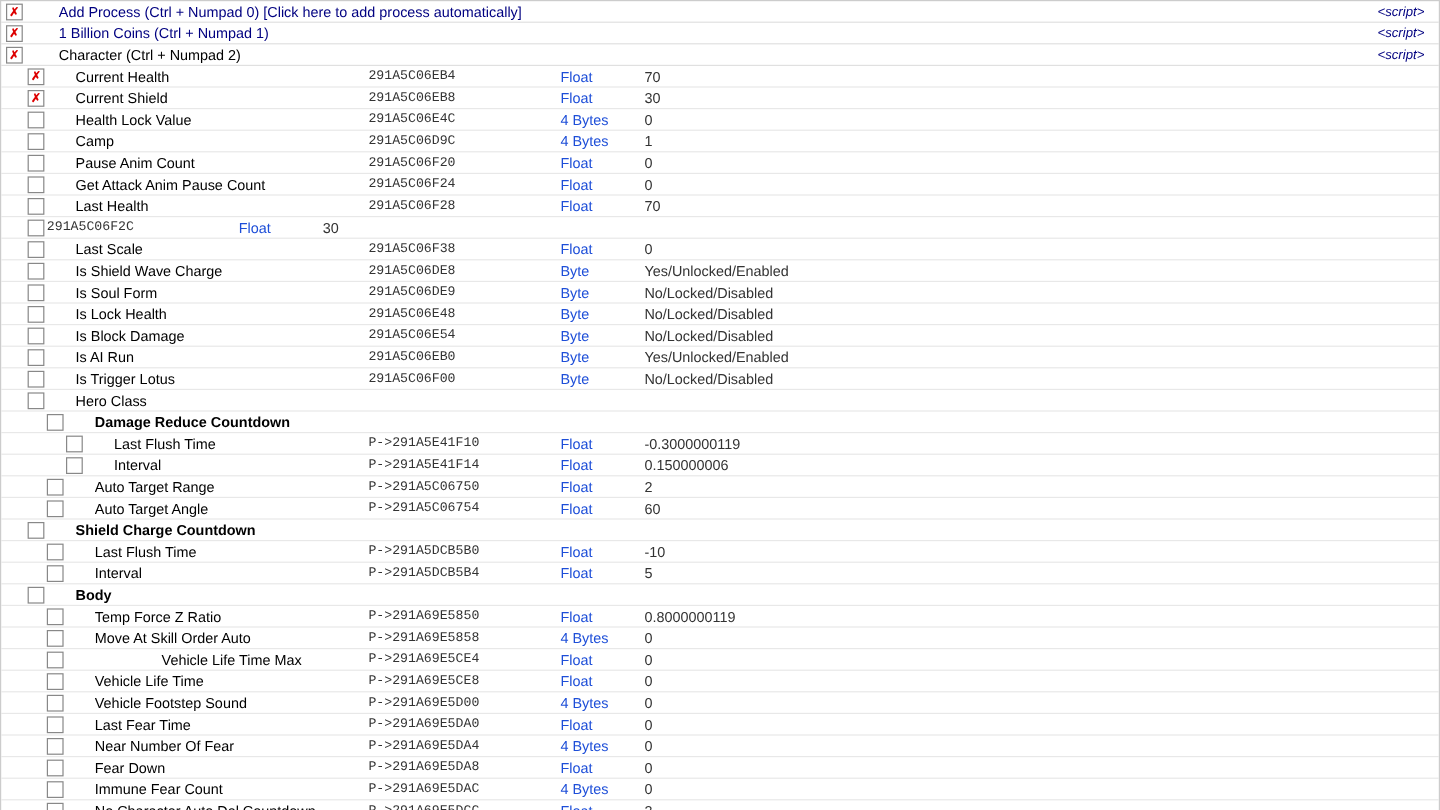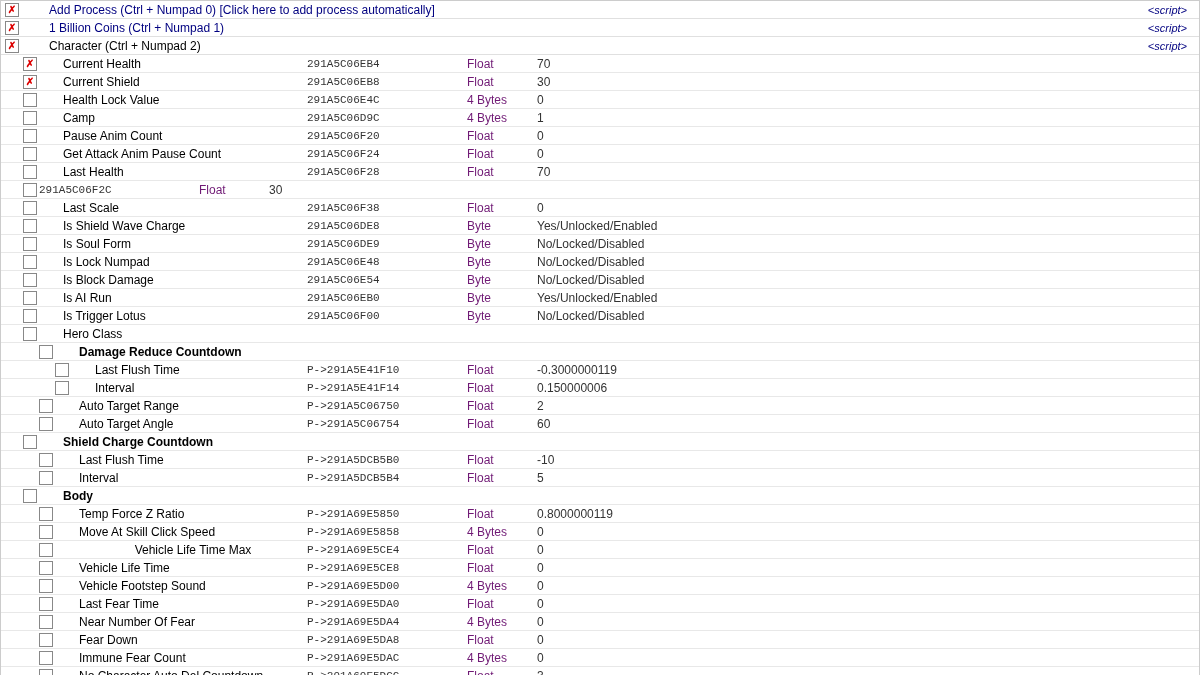--- a/index.html
+++ b/index.html
@@ -51,21 +51,21 @@
       margin-left: 24px;
     }
     .col-address {
       flex: 0 0 160px;
       font-family: Liberation Mono, monospace;
       font-size: 11px;
       color: #333;
     }
     .col-type {
       flex: 0 0 70px;
-      color: #701a75;
+      color: #1d4ed8;
     }
     .col-value {
       flex: 1;
       color: #333;
     }
     .top-entry {
       display: flex;
       align-items: center;
       height: 18px;
       padding: 0 4px;
@@ -175,21 +175,21 @@
       </div>
       <div class="row">
         <div class="checkbox" style="margin-left: 20px;"></div>
         <div class="col-name" style="flex: 0 0 244px;">Is Soul Form</div>
         <div class="col-address">291A5C06DE9</div>
         <div class="col-type">Byte</div>
         <div class="col-value">No/Locked/Disabled</div>
       </div>
       <div class="row">
         <div class="checkbox" style="margin-left: 20px;"></div>
-        <div class="col-name" style="flex: 0 0 244px;">Is Lock Numpad</div>
+        <div class="col-name" style="flex: 0 0 244px;">Is Lock Health</div>
         <div class="col-address">291A5C06E48</div>
         <div class="col-type">Byte</div>
         <div class="col-value">No/Locked/Disabled</div>
       </div>
       <div class="row">
         <div class="checkbox" style="margin-left: 20px;"></div>
         <div class="col-name" style="flex: 0 0 244px;">Is Block Damage</div>
         <div class="col-address">291A5C06E54</div>
         <div class="col-type">Byte</div>
         <div class="col-value">No/Locked/Disabled</div>
@@ -280,21 +280,21 @@
       </div>
       <div class="row">
         <div class="checkbox" style="margin-left: 36px;"></div>
         <div class="col-name" style="flex: 0 0 228px;">Temp Force Z Ratio</div>
         <div class="col-address">P-&gt;291A69E5850</div>
         <div class="col-type">Float</div>
         <div class="col-value">0.8000000119</div>
       </div>
       <div class="row">
         <div class="checkbox" style="margin-left: 36px;"></div>
-        <div class="col-name" style="flex: 0 0 228px;">Move At Skill Click Speed</div>
+        <div class="col-name" style="flex: 0 0 228px;">Move At Skill Order Auto</div>
         <div class="col-address">P-&gt;291A69E5858</div>
         <div class="col-type">4 Bytes</div>
         <div class="col-value">0</div>
       </div>
       <div class="row">
         <div class="checkbox" style="margin-left: 36px;"></div>
         <div class="col-name" style="flex: 0 0 228px; text-align: center;">Vehicle Life Time Max</div>
         <div class="col-address">P-&gt;291A69E5CE4</div>
         <div class="col-type">Float</div>
         <div class="col-value">0</div>

